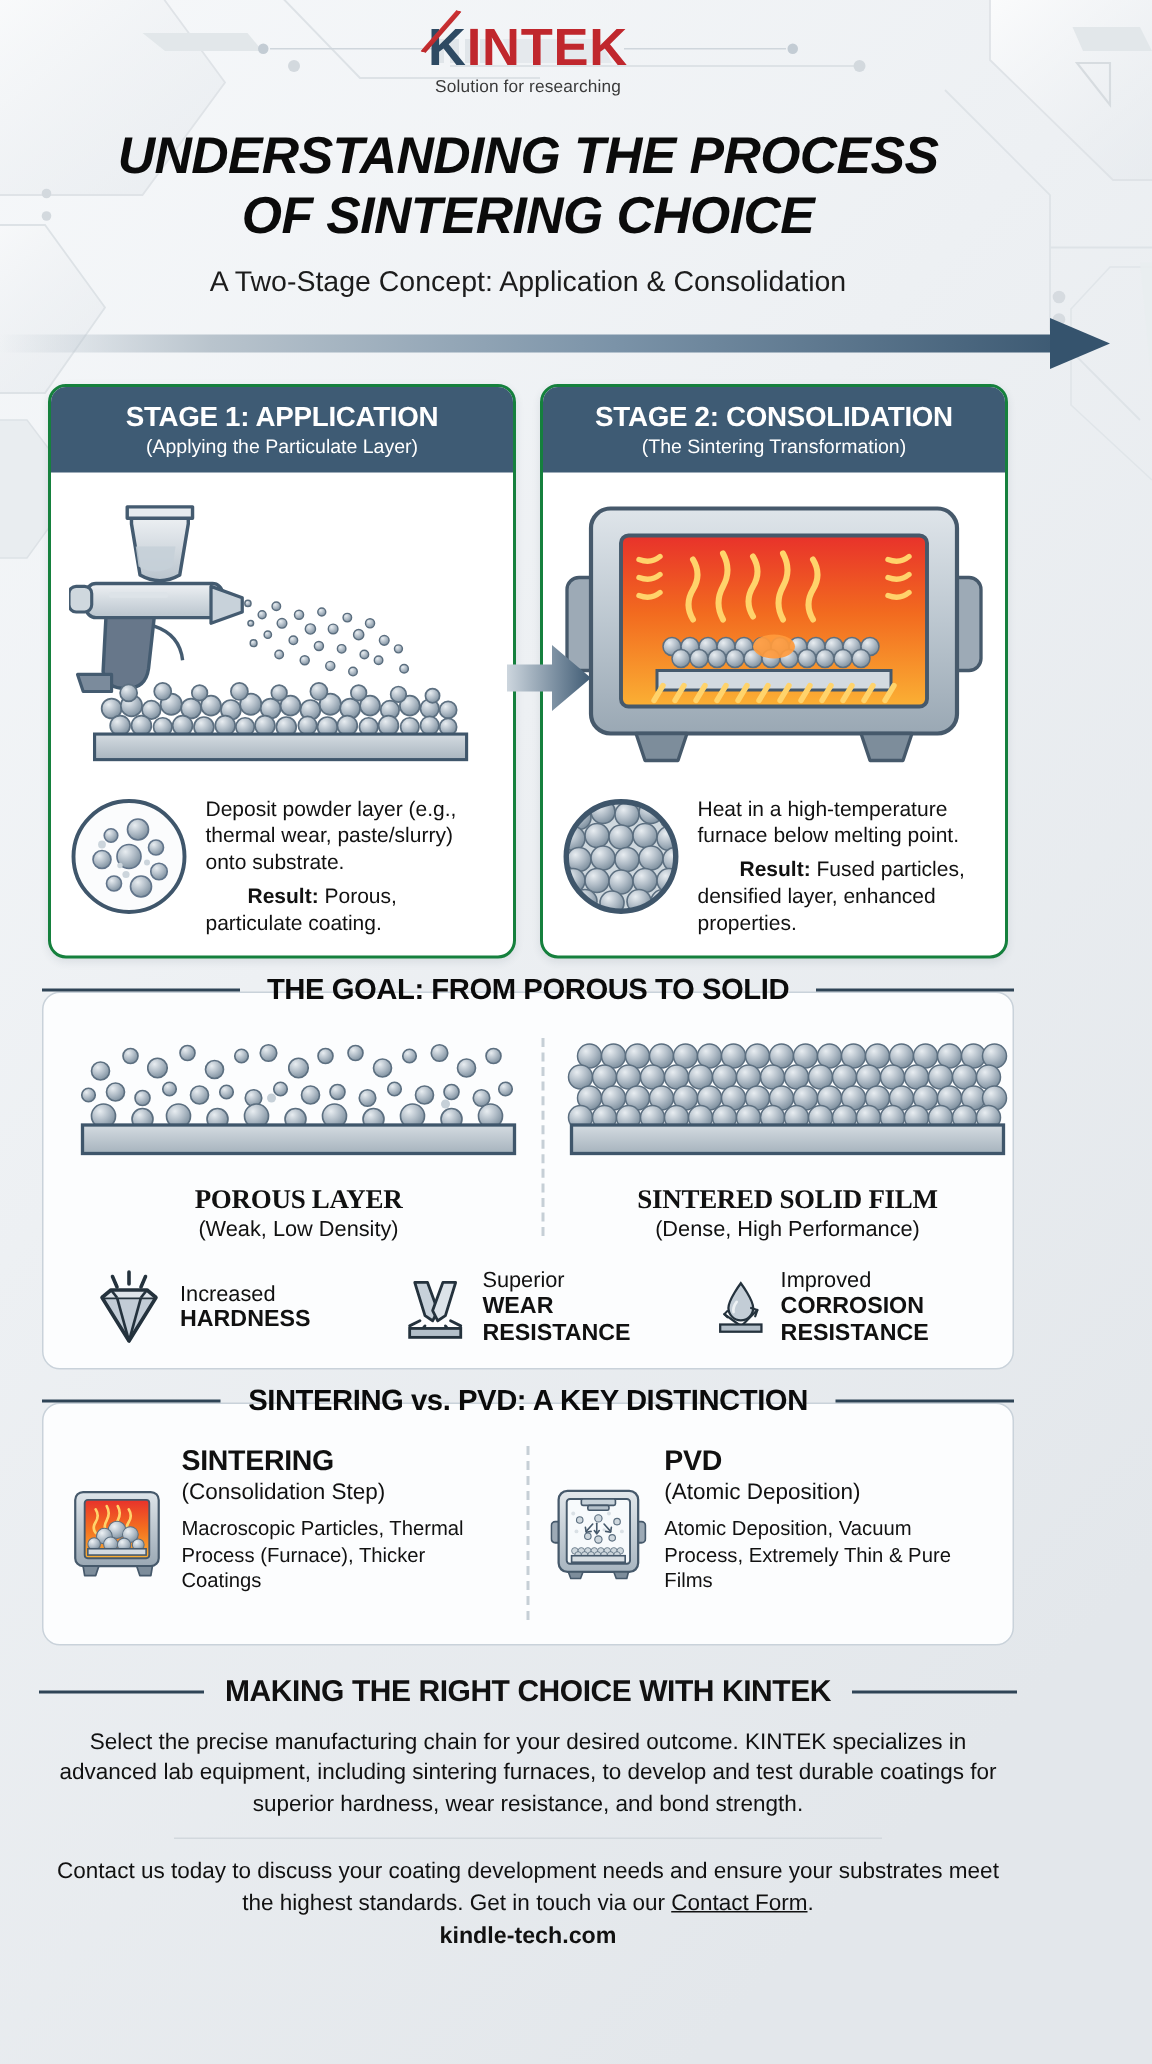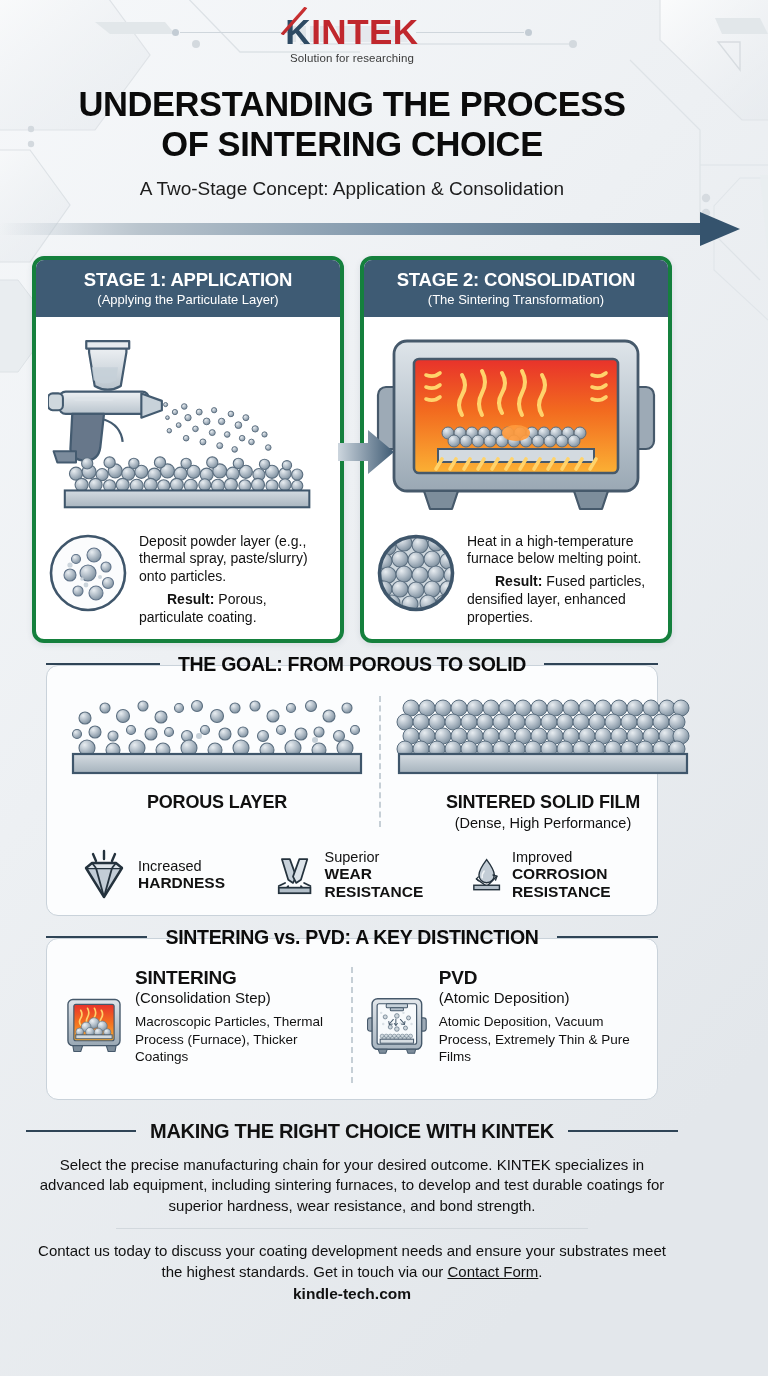--- a/index.html
+++ b/index.html
@@ -37,79 +37,79 @@
   }
   .logo-line { position: absolute; top: 32px; height: 1px; background: #cfd6dc; }
   .logo-line.l { left: 180px; width: 108px; }
   .logo-line.r { right: 180px; width: 108px; }
   .logo-dot { position: absolute; top: 29px; width: 7px; height: 7px; border-radius: 50%; background: #c3ccd4; }
   .logo-dot.l { left: 172px; }
   .logo-dot.r { right: 172px; }
 
   h1.title {
     text-align: center; font-size: 34.5px; font-weight: bold;
-    letter-spacing: -0.4px; line-height: 1.17; margin-top: 18px; color: #0b0b0b;
+    letter-spacing: -0.4px; line-height: 1.17; margin-top: 18px; color: #0b0b0b; font-style: italic;
   }
   .subtitle {
     text-align: center; font-size: 19px; margin-top: 13px; color: #1c1c1c; font-weight: normal;
   }
 
   .big-arrow { position: relative; height: 34px; margin-top: 12px; }
   .big-arrow .shaft {
     position: absolute; left: 0; top: 11px; height: 12px; width: 706px;
     background: linear-gradient(to right, rgba(200,210,218,0) 0%, #b9c4cd 20%, #7b93a8 58%, #3d5a73 100%);
   }
   .big-arrow .head {
     position: absolute; left: 700px; top: 0; width: 0; height: 0;
     border-top: 17px solid transparent; border-bottom: 17px solid transparent;
     border-left: 40px solid #35536d;
   }
 
   
   .stages { display: flex; gap: 16px; padding: 0 32px; margin-top: 10px; }
   .stage-card {
-    flex: 1; background: #fff; border-radius: 12px; border: 4px solid #15803d;
+    flex: 1; background: #fff; border-radius: 12px; border: 2px solid #15803d;
     box-shadow: 0 2px 6px rgba(40,60,80,.10); overflow: hidden;
   }
   .stage-head {
     background: #3e5b74; color: #fff; text-align: center; padding: 9px 6px 10px;
   }
   .stage-head .t1 { font-size: 18.5px; font-weight: bold; letter-spacing: -.2px; }
   .stage-head .t2 { font-size: 13px; margin-top: 1px; font-weight: normal; }
   .stage-body { padding: 10px 12px 12px; }
   .stage-art { height: 200px; display: flex; align-items: center; justify-content: center; }
   .stage-desc { display: flex; gap: 11px; align-items: flex-start; margin-top: 6px; }
   .stage-desc .circ { flex: 0 0 auto; }
   .stage-desc .txt { font-size: 14px; line-height: 1.27; color: #111; }
   .stage-desc .txt b { font-weight: bold; padding-left: 28px; }
   .stage-desc .txt p + p { margin-top: 5px; }
 
   .mid-arrow { position: absolute; left: 338px; top: 430px; z-index: 5; }
 
   
-  .section { position: relative; margin: 22px 46px 0; }
+  .section { position: relative; margin: 22px 28px 0; }
   .sec-title-row {
     position: absolute; top: -12px; left: 0; right: 0;
     display: flex; align-items: center; gap: 14px; z-index: 3;
   }
   .sec-title-row .rule { flex: 1; height: 2px; background: #2f4456; }
   .sec-title-row .label {
     font-size: 19.5px; font-weight: bold; letter-spacing: -.3px; color: #0b0b0b;
     white-space: nowrap; padding: 0 4px;
   }
   .sec-card {
     background: #fcfdfe; border: 1.5px solid #c9d2da; border-radius: 12px;
     padding: 26px 14px 14px;
   }
 
   
   .goal-cols { display: flex; align-items: flex-start; }
   .goal-col { flex: 1; text-align: center; padding: 0 6px; }
   .goal-div { width: 1px; align-self: stretch; border-left: 2px dashed #c6cfd6; margin: 4px 6px; }
-  .goal-name { font-size: 18px; font-weight: bold; margin-top: 10px; letter-spacing: -.2px; }
+  .goal-name { font-size: 18px; font-weight: bold; margin-top: 10px; letter-spacing: -.2px; font-family: Liberation Serif, serif; }
   .goal-note { font-size: 14.5px; margin-top: 2px; }
 
   .benefits { display: flex; margin-top: 18px; padding: 0 4px; gap: 12px; }
   .benefit { flex: 1; display: flex; align-items: center; gap: 9px; justify-content: flex-start; padding-left: 14px; }
   .benefit .btxt { line-height: 1.13; }
   .benefit .b1 { font-size: 14.5px; font-weight: normal; }
   .benefit .b2 { font-size: 15.5px; font-weight: bold; }
 
   
   .cmp-cols { display: flex; align-items: stretch; }
@@ -339,21 +339,21 @@
               </g>
               <g fill="#ccd5dc">
                 <circle cx="22" cy="32" r="2.6"></circle>
                   <circle cx="38" cy="52" r="2.4"></circle>
                 <circle cx="52" cy="44" r="2"></circle>
                   <circle cx="34" cy="46" r="1.8"></circle>
               </g>
             </svg>
           </div>
           <div class="txt">
-            <p>Deposit powder layer (e.g., thermal spray, paste/slurry) onto particles.</p>
+            <p>Deposit powder layer (e.g., thermal wear, paste/slurry) onto substrate.</p>
             <p><b>Result:</b><span> Porous, particulate coating.</span></p>
           </div>
         </div>
       </div>
     </div>
 
     <div class="stage-card">
       <div class="stage-head">
         <div class="t1">STAGE 2: CONSOLIDATION</div>
         <div class="t2">(The Sintering Transformation)</div>
@@ -580,20 +580,21 @@
               <circle cx="252" cy="58" r="7"></circle>
                 <circle cx="278" cy="56" r="8"></circle>
             </g>
             <g fill="#c6d0d8">
                 <circle cx="132" cy="44" r="3"></circle>
                 <circle cx="248" cy="48" r="3"></circle>
               </g>
             <rect x="6" y="62" width="288" height="19" fill="url(#subG2)" stroke="#3f566b" stroke-width="2.2"></rect>
           </svg>
           <div class="goal-name">POROUS LAYER</div>
+          <div class="goal-note">(Weak, Low Density)</div>
         </div>
 
         <div class="goal-div"></div>
 
         <div class="goal-col">
           <svg width="300" height="86" viewBox="0 0 300 86">
             <defs>
               <radialGradient id="sb" cx="0.35" cy="0.3" r="0.75">
                 <stop offset="0%" stop-color="#e8edf1"></stop>
                   <stop offset="55%" stop-color="#aebac5"></stop>

